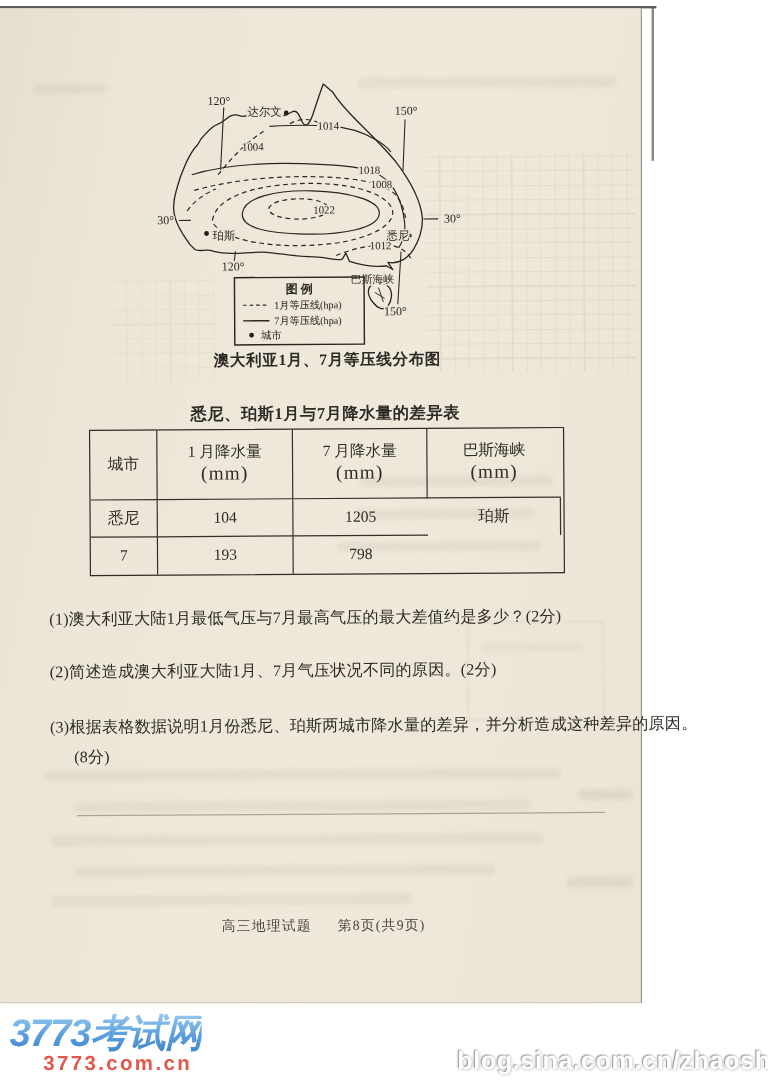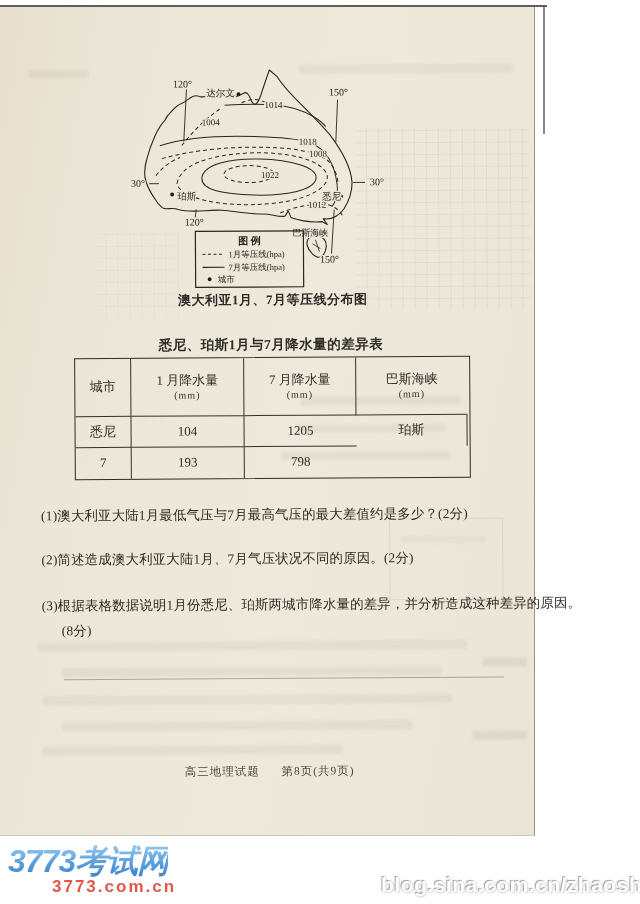--- a/index.html
+++ b/index.html
@@ -23,21 +23,21 @@
   
   .tbl-title{position:absolute;left:74px;top:329px;width:394px;text-align:center;
              font-size:13.5px;font-weight:bold;letter-spacing:.5px;}
   #dtable{position:absolute;left:74px;top:350px;width:394px;border:1.5px solid #2f2c26;
           display:grid;grid-template-columns:56px 113px 112px 111px;grid-template-rows:58px 31px 31px;
           background:transparent;font-size:13px;}
   #dtable .cell{border-right:1px solid #35312a;border-bottom:1px solid #35312a;
                 display:flex;flex-direction:column;align-items:center;justify-content:center;line-height:1.3;}
   #dtable .cell.last-col{border-right:none;}
   #dtable .cell.last-row{border-bottom:none;}
-  #dtable .unit{font-size:10px;letter-spacing:1px;}
+  #dtable .unit{font-size:16px;letter-spacing:1px;}
 
   
   .q{position:absolute;left:40px;width:480px;font-size:13.4px;white-space:nowrap;letter-spacing:.2px;}
   .q-indent{left:60px;}
 
   
   .footer{position:absolute;left:0;top:757px;width:534px;text-align:center;font-size:11.5px;color:#4b473f;letter-spacing:1px;}
 
   
   .ghost{position:absolute;background:#8f8879;opacity:.11;filter:blur(1.6px);border-radius:2px;pointer-events:none;}
@@ -46,21 +46,21 @@
                repeating-linear-gradient(90deg,transparent 0 11px,#7a7264 11px 12px);}
   .ghost-box{position:absolute;border:1px solid rgba(120,110,95,.28);filter:blur(.7px);opacity:.5;pointer-events:none;}
   .ghost-hr{position:absolute;height:1px;background:rgba(90,85,70,.45);pointer-events:none;}
 
   
   .wm-site{position:absolute;left:8px;top:840px;font-family:"Liberation Sans","DejaVu Sans",sans-serif;
            font-style:italic;font-weight:bold;font-size:32px;letter-spacing:-1px;
            background:linear-gradient(180deg,#a6d5f5 0%,#5da0dd 50%,#2f7ac4 100%);
            -webkit-background-clip:text;background-clip:text;color:transparent;}
   .wm-url{position:absolute;left:36px;top:877px;font-family:"Liberation Sans","DejaVu Sans",sans-serif;
-          font-weight:bold;font-size:17px;letter-spacing:2px;color:#e2574a;margin-left:16px;}
+          font-weight:bold;font-size:17px;letter-spacing:2px;color:#e2574a;}
   .wm-blog{position:absolute;left:381px;top:873px;font-family:"Liberation Sans","DejaVu Sans",sans-serif;
            font-weight:bold;font-size:21px;color:#ffffff;letter-spacing:.5px;
            text-shadow:-1px -1px 1px #9f9f9f,1px 1px 2px #d9d9d9,0 0 2px #c4c4c4;}
 </style>
 </head>
 <body>
 
 <div id="stage">
 
   <div class="scan-topline"></div>

